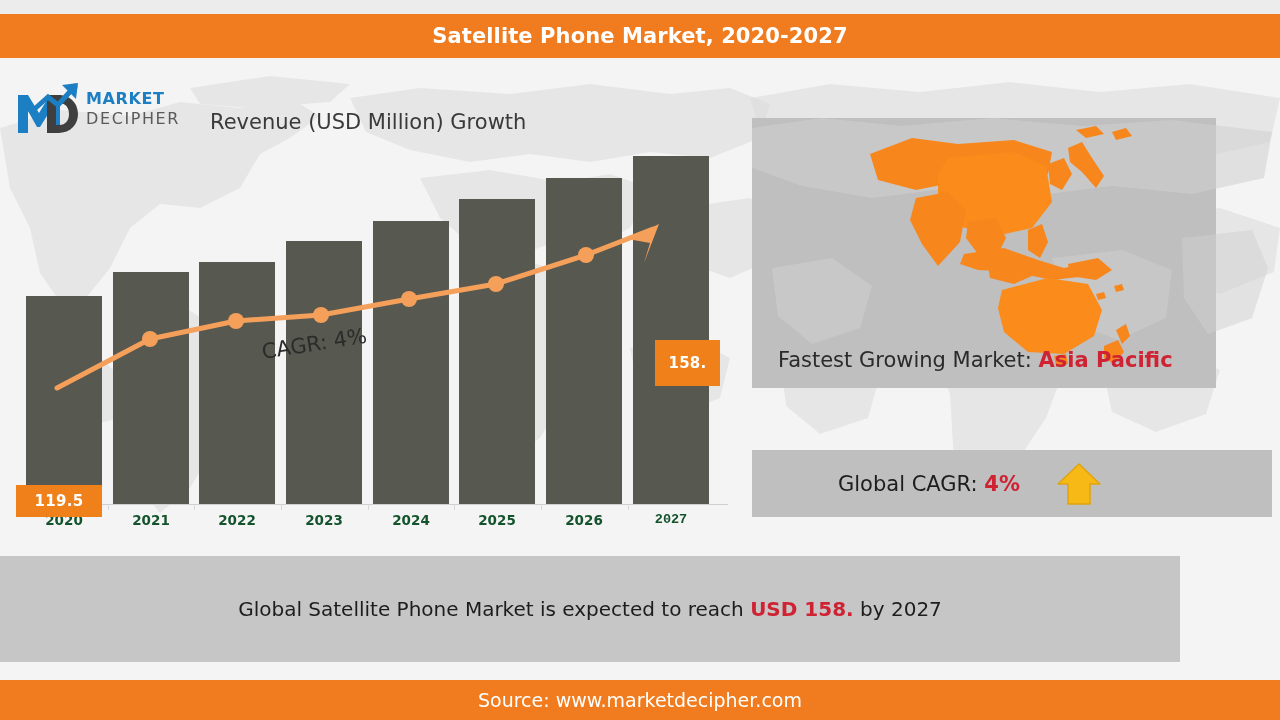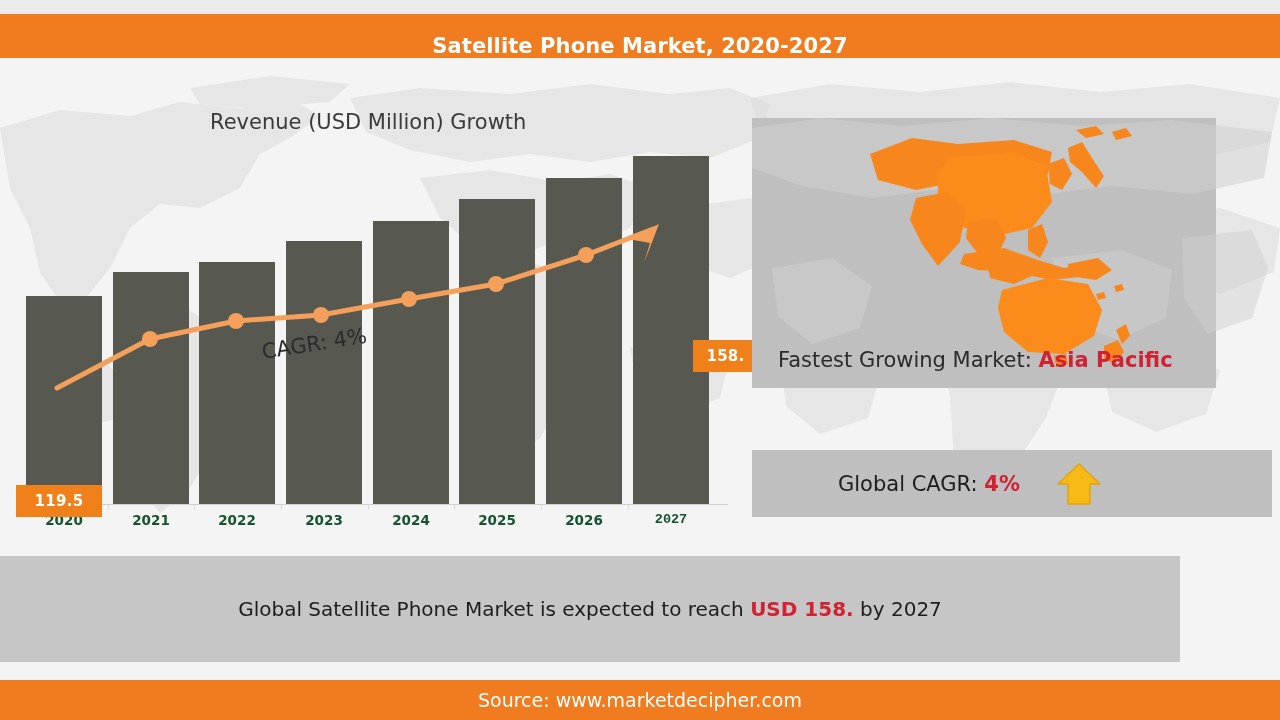--- a/index.html
+++ b/index.html
@@ -12,21 +12,21 @@
 
   
   .worldmap{position:absolute;pointer-events:none;}
   #wm-left{left:-10px;top:58px;width:790px;height:500px;opacity:.55;}
   #wm-right{left:740px;top:58px;width:550px;height:500px;opacity:.55;}
 
   
   .topgap{position:absolute;left:0;top:0;width:1280px;height:14px;background:#ececec;}
   #titlebar{
     position:absolute;left:0;top:14px;width:1280px;height:44px;
-    background:#f07c1f;display:flex;align-items:flex-end;justify-content:center;
+    background:#f07c1f;display:flex;align-items:center;justify-content:center;
   }
   #titlebar .t{
     color:#ffffff;font-size:21px;font-weight:700;letter-spacing:.1px;
     font-family:"DejaVu Sans", sans-serif;
   }
 
   
   #logo{position:absolute;left:14px;top:83px;width:172px;height:62px;}
   .logo-txt{position:absolute;left:72px;}
   .logo-market{top:6px;font-size:16px;font-weight:700;color:#1c7fc4;letter-spacing:.6px;
@@ -48,21 +48,21 @@
   #axis{position:absolute;left:18px;top:504px;width:710px;height:1px;background:#cfcfcf;}
   .tick{position:absolute;top:504px;width:1px;height:6px;background:#d8d8d8;}
 
   
   .callout{
     position:absolute;background:#f0811a;color:#fff;font-weight:700;
     display:flex;align-items:center;justify-content:center;
     font-size:15px;font-family:"DejaVu Sans", sans-serif;letter-spacing:.3px;
   }
   #callout-first{left:16px;top:335px;width:86px;height:32px;}
-  #callout-last{left:655px;top:190px;width:65px;height:32px;margin-left:38px;}
+  #callout-last{left:655px;top:190px;width:65px;height:46px;}
 
   #cagr-note{
     position:absolute;left:262px;top:190px;font-size:21px;color:#2b2b2b;
     transform:rotate(-9deg);transform-origin:left center;
     font-family:"DejaVu Sans", sans-serif;white-space:nowrap;
   }
   #trend{position:absolute;left:0;top:0;width:745px;height:540px;}
 
   
   #map-panel{
@@ -130,20 +130,30 @@
       <path d="M360 300 L430 290 L480 312 L466 356 L416 374 L372 354 Z"></path>
       <path d="M40 300 L100 288 L140 318 L128 360 L80 376 L46 348 Z"></path>
     </g>
   </svg>
 
   <div class="topgap"></div>
   <div id="titlebar">
     <span class="t">Satellite Phone Market, 2020-2027</span>
   </div>
 
+  <div id="logo">
+    <svg width="70" height="56" viewBox="0 0 70 56">
+      <path d="M4 50 L4 12 L14 12 L25 30 L36 12 L46 12 L46 50 L36 50 L36 28 L26 44 L23 44 L14 28 L14 50 Z" fill="#1c7fc4"></path>
+      <path d="M33 50 L33 12 L44 12 C58 12 64 22 64 31 C64 41 57 50 44 50 Z M42 42 L45 42 C52 42 55 37 55 31 C55 25 52 20 45 20 L42 20 Z" fill="#3f3f3f"></path>
+      <path d="M16 30 L34 14 L44 22 L62 2" stroke="#1c7fc4" stroke-width="5" fill="none"></path>
+      <path d="M48 2 L64 0 L62 16 Z" fill="#1c7fc4"></path>
+    </svg>
+    <div class="logo-txt logo-market">MARKET</div>
+    <div class="logo-txt logo-decipher">DECIPHER</div>
+  </div>
 
   <div id="chart-title">Revenue (USD Million) Growth</div>
 
   <div id="chart">
 
     <div class="bar" style="left:26px;  top:146px; width:76px; height:208px;"></div>
     <div class="bar" style="left:113px; top:122px; width:76px; height:232px;"></div>
     <div class="bar" style="left:199px; top:112px; width:76px; height:242px;"></div>
     <div class="bar" style="left:286px; top: 91px; width:76px; height:263px;"></div>
     <div class="bar" style="left:373px; top: 71px; width:76px; height:283px;"></div>

